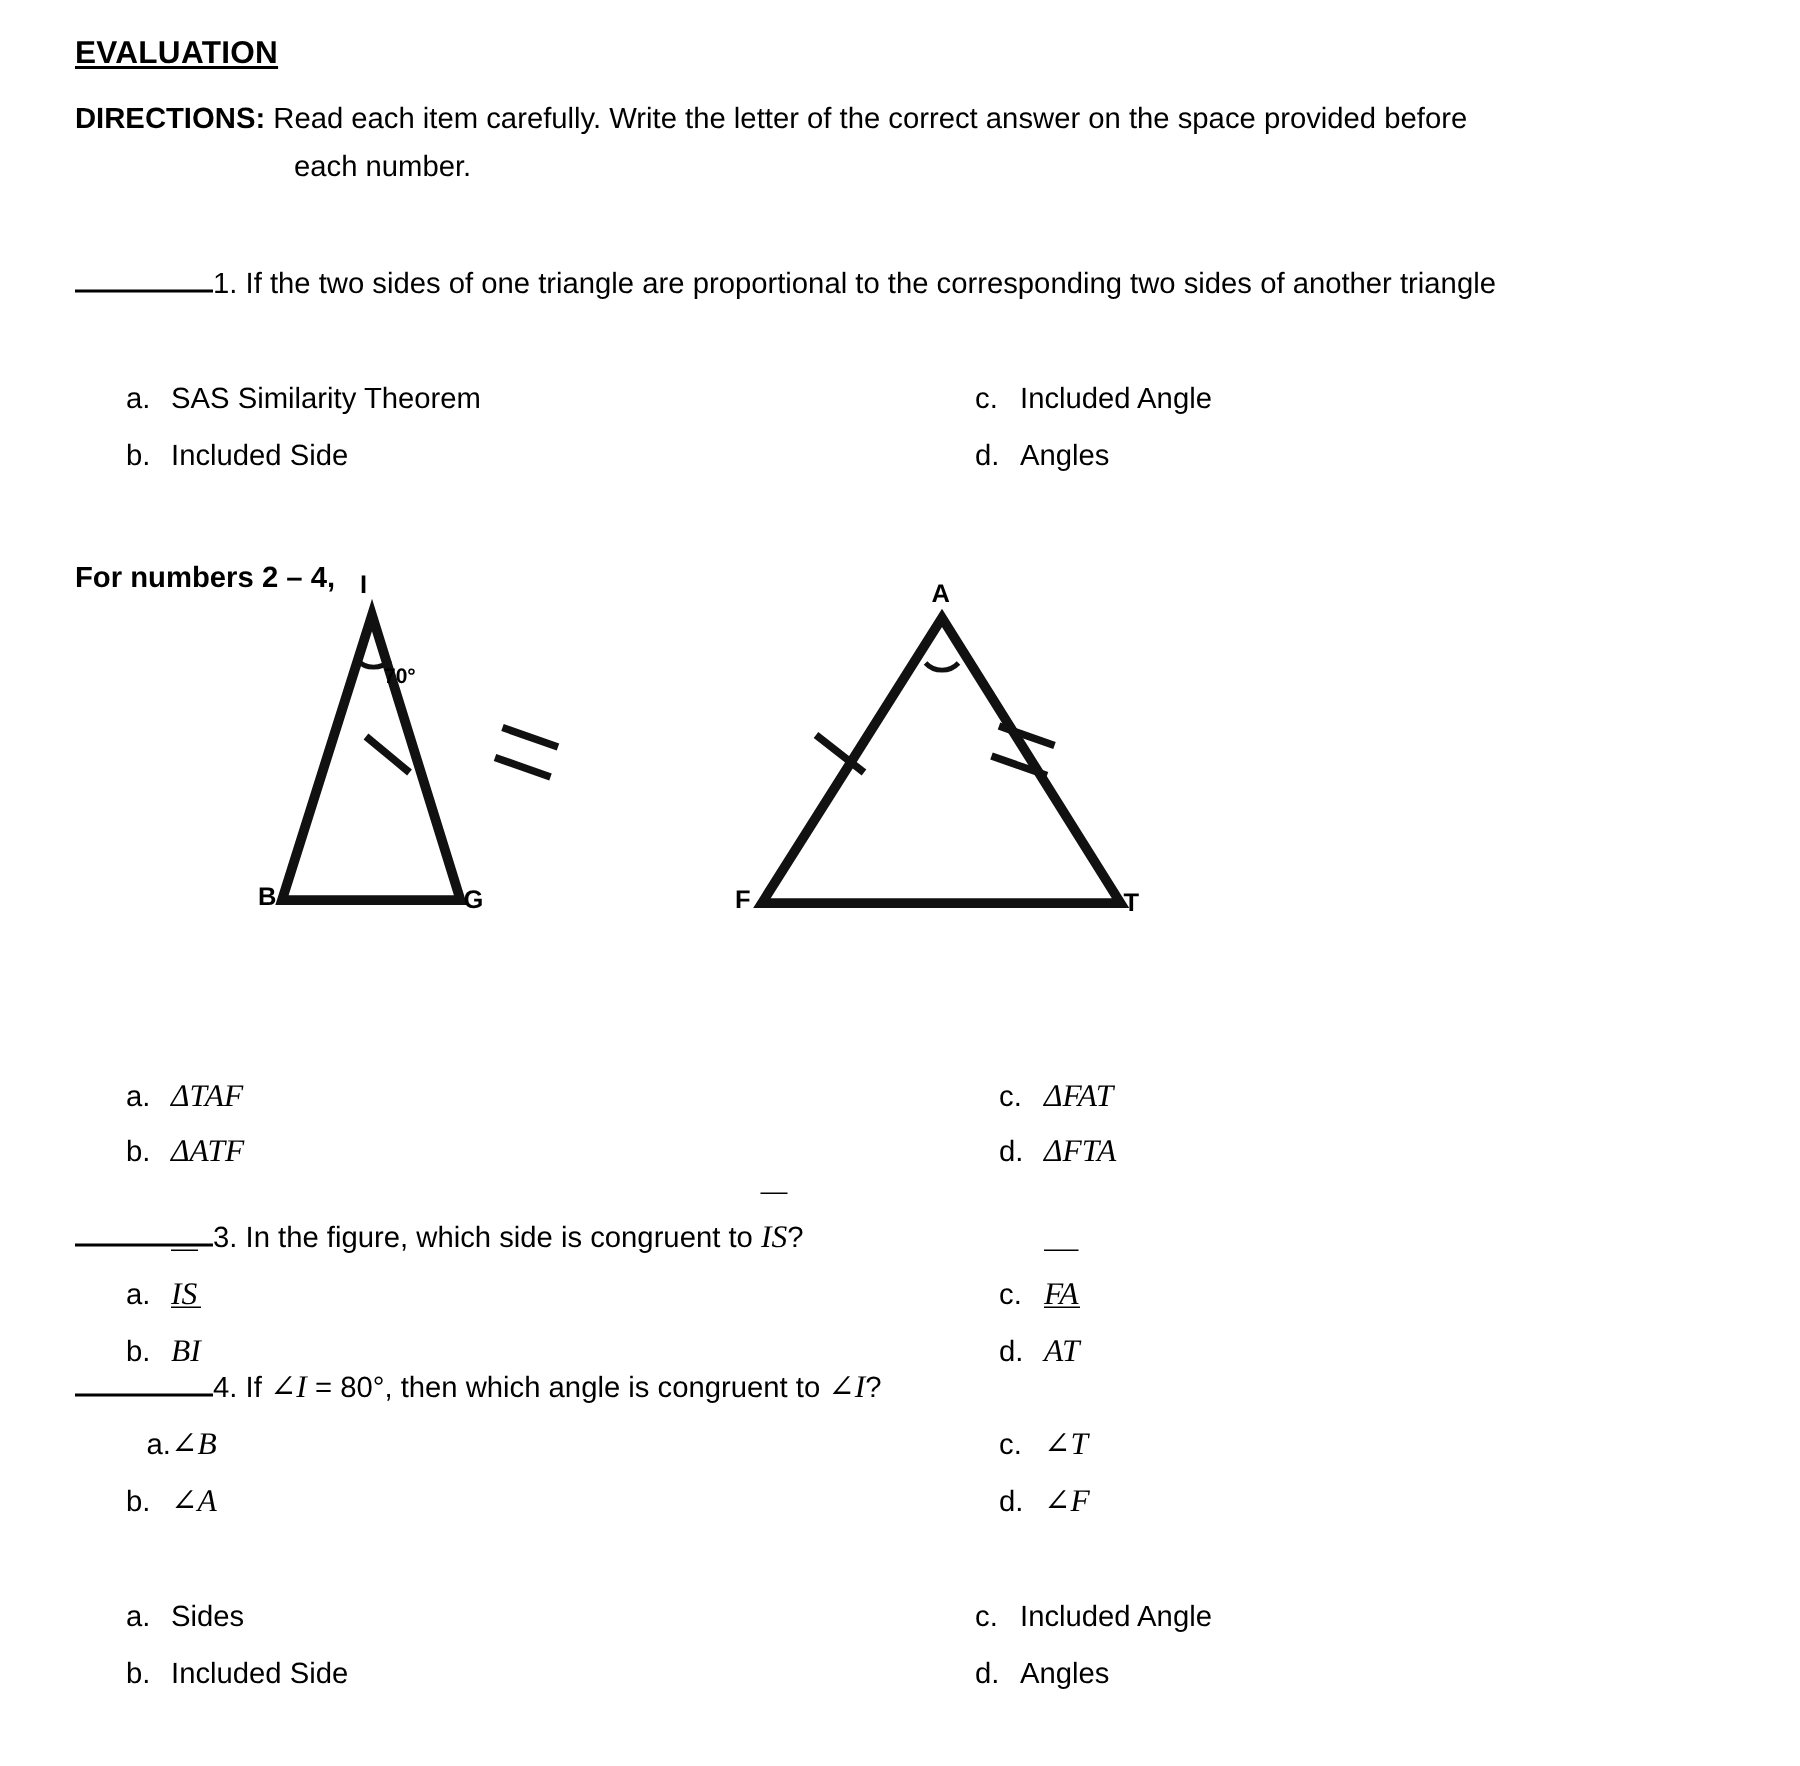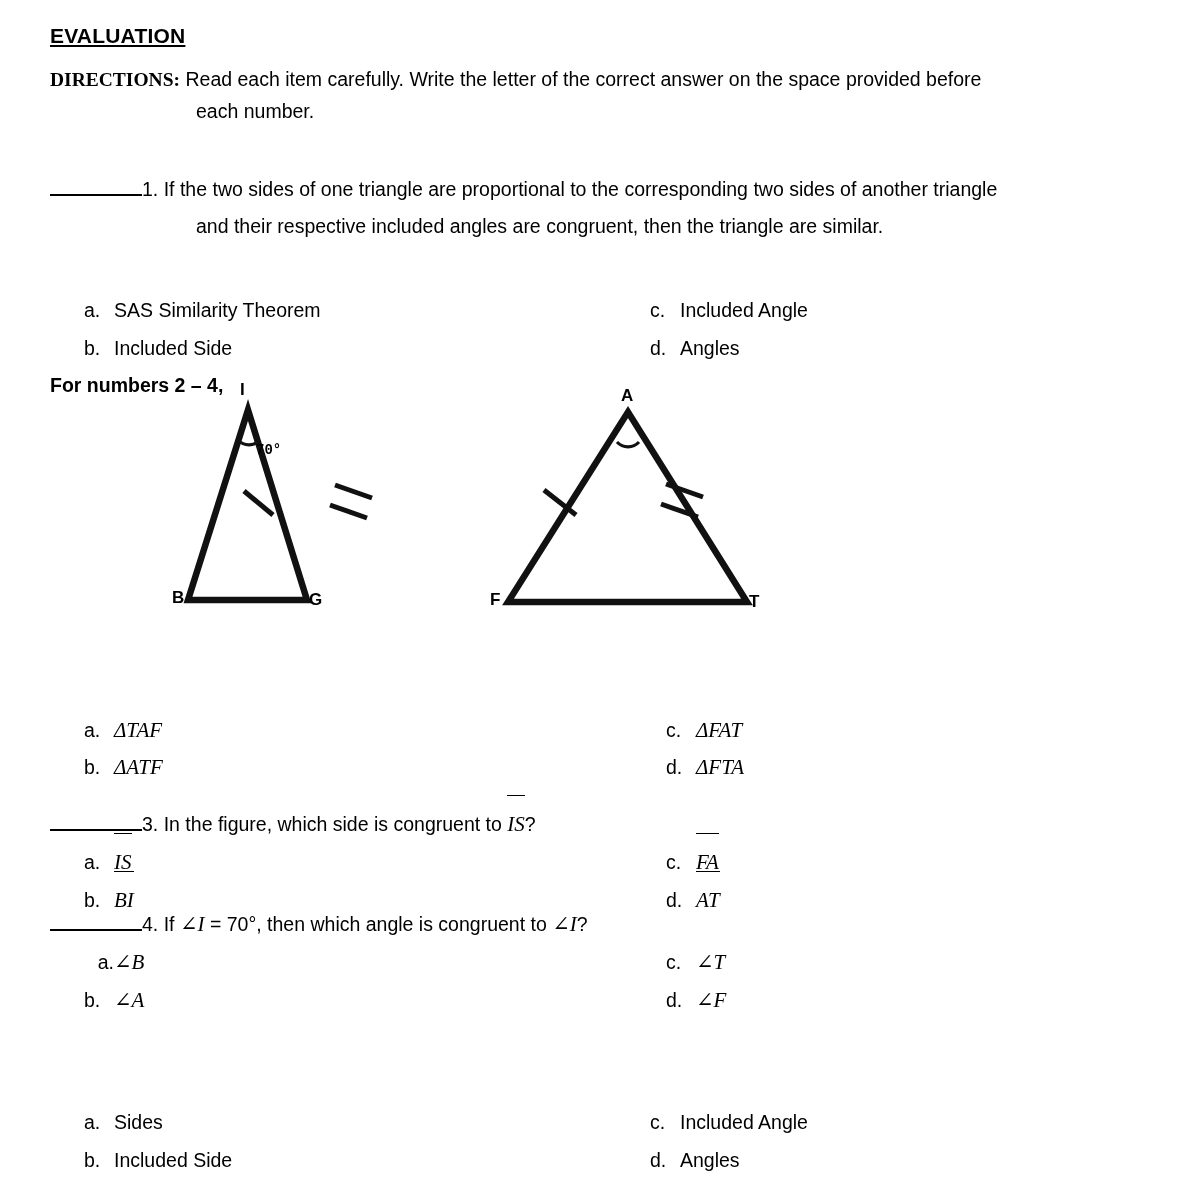--- a/index.html
+++ b/index.html
@@ -27,21 +27,21 @@
     letter-spacing: .2px;
   }
 
   .directions {
     position: absolute;
     left: 50px; top: 64px;
     width: 1080px;
     font-size: 19.5px;
     line-height: 1.55;
   }
-  .directions b { font-weight: bold; font-family: Liberation Serif, serif; }
+  .directions b { font-weight: bold; }
   .dir-second {
     position: absolute;
     left: 196px; top: 100px;
     font-size: 19.5px;
   }
 
   
   .blank {
     display: inline-block;
     width: 92px;
@@ -59,21 +59,21 @@
     position: absolute;
     font-size: 19.5px;
     white-space: nowrap;
   }
   .opt {
     position: absolute;
     font-size: 19.5px;
     white-space: nowrap;
   }
   .opt .lbl { display: inline-block; width: 30px; }
-  .opt .txt { display: inline-block; margin-top: 44px; }
+  .opt .txt { display: inline-block; }
 
   
   .math {
     font-family: "Liberation Serif", "DejaVu Serif", serif;
     font-style: italic;
     font-size: 21px;
   }
   .seg {
     font-family: "Liberation Serif", "DejaVu Serif", serif;
     font-style: italic;
@@ -100,41 +100,40 @@
   .vlabel {
     position: absolute;
     font-size: 17px;
     font-weight: bold;
     font-family: "Liberation Sans", sans-serif;
   }
   .anglelabel {
     position: absolute;
     font-size: 14px;
     font-weight: bold;
-    font-family: Liberation Mono, monospace;
+    font-family: Liberation Sans, sans-serif;
   }
 </style>
 </head>
 <body>
 
 <div class="page">
 
   <div class="eval-title">EVALUATION</div>
 
   <div class="directions">
     <b>DIRECTIONS:</b>
     <span>Read each item carefully. Write the letter of the correct answer on the space provided before</span>
   </div>
   <div class="dir-second">each number.</div>
 
   <div class="q-line" style="left:50px; top:178px;">
     <span class="blank"></span><span>1.</span>
     <span>If the two sides of one triangle are proportional to the corresponding two sides of another triangle</span>
   </div>
-  <div class="q-cont" style="left:196px; top:215px;">and their respective included angles are congruent, then the triangle are similar.</div>
 
   <div class="opt" style="left:84px; top:255px;">
     <span class="lbl">a.</span><span class="txt">SAS Similarity Theorem</span>
   </div>
   <div class="opt" style="left:84px; top:293px;">
     <span class="lbl">b.</span><span class="txt">Included Side</span>
   </div>
   <div class="opt" style="left:650px; top:255px;">
     <span class="lbl">c.</span><span class="txt">Included Angle</span>
   </div>
@@ -209,21 +208,21 @@
   </div>
   <div class="opt" style="left:666px; top:833px;">
     <span class="lbl">c.</span><span class="seg">FA</span>
   </div>
   <div class="opt" style="left:666px; top:871px;">
     <span class="lbl">d.</span><span class="seg">AT</span>
   </div>
 
   <div class="q-line" style="left:50px; top:912px;">
     <span class="blank"></span><span>4.</span>
-    <span>If </span><span class="math">∠I</span><span> = 70°, then which angle is congruent to </span><span class="math">∠I</span><span>?</span>
+    <span>If </span><span class="math">∠I</span><span> = 80°, then which angle is congruent to </span><span class="math">∠I</span><span>?</span>
   </div>
 
   <div class="opt" style="left:84px; top:950px;text-align:right;">
     <span class="lbl">a.</span><span class="math">∠B</span>
   </div>
   <div class="opt" style="left:84px; top:988px;">
     <span class="lbl">b.</span><span class="math">∠A</span>
   </div>
   <div class="opt" style="left:666px; top:950px;">
     <span class="lbl">c.</span><span class="math">∠T</span>

